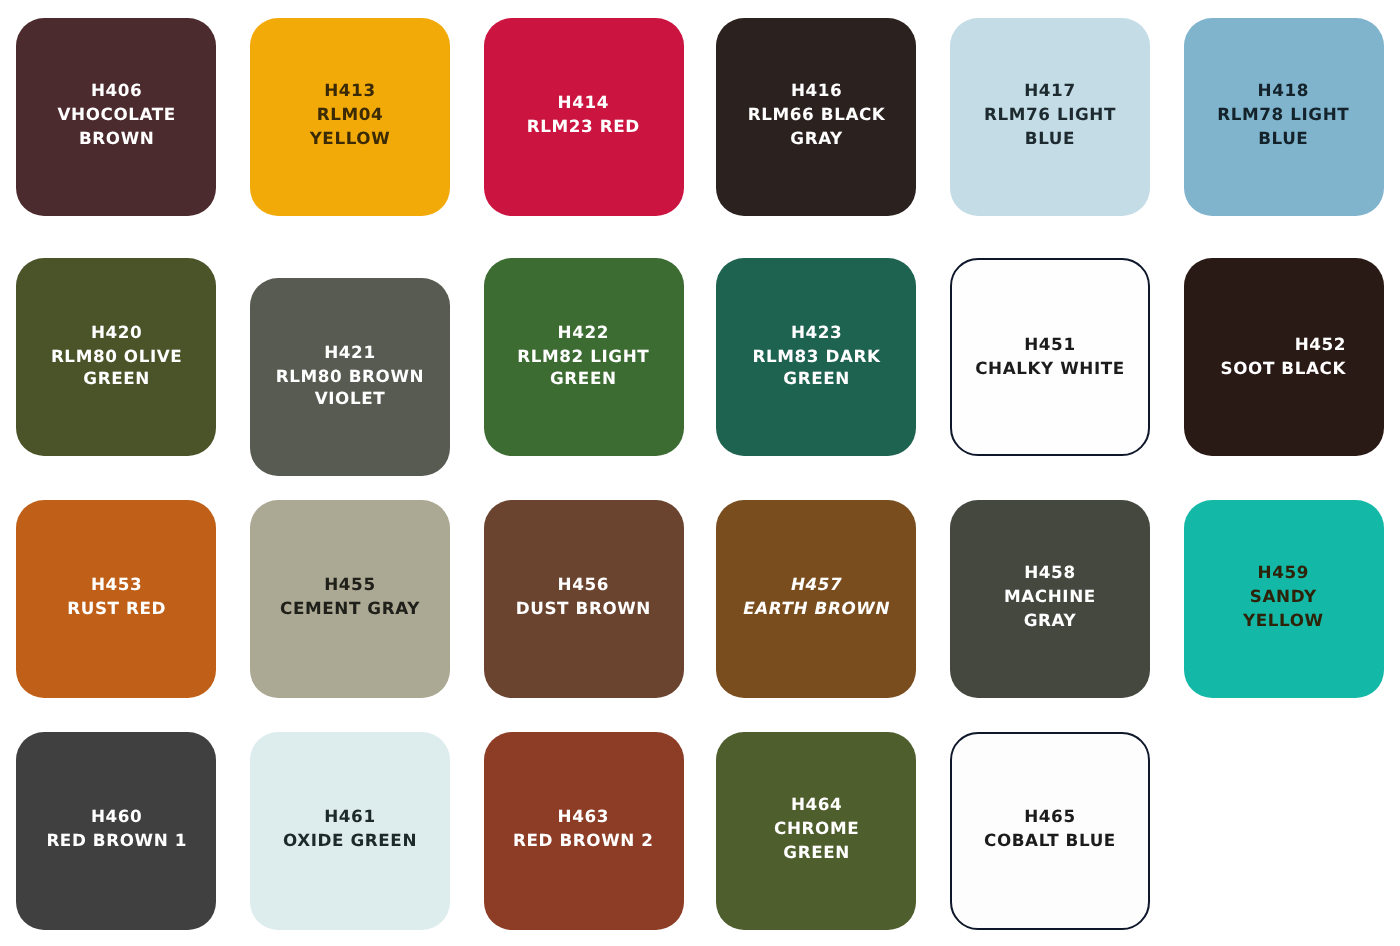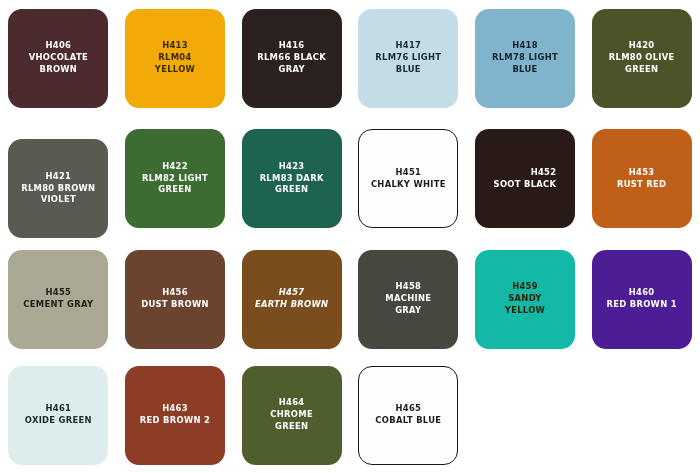--- a/index.html
+++ b/index.html
@@ -65,20 +65,26 @@
       </div>
     </div>
     <div class="cell">
       <div class="swatch" style="background: rgb(242, 170, 9);">
         <div class="label" style="color: rgb(58, 42, 5);">H413
 RLM04
 YELLOW</div>
       </div>
     </div>
     <div class="cell">
+      <div class="swatch" style="background: rgb(204, 20, 64);">
+        <div class="label" style="color: rgb(255, 255, 255);">H414
+RLM23 RED</div>
+      </div>
+    </div>
+    <div class="cell">
       <div class="swatch" style="background: rgb(43, 33, 30);">
         <div class="label" style="color: rgb(255, 255, 255);">H416
 RLM66 BLACK
 GRAY</div>
       </div>
     </div>
     <div class="cell">
       <div class="swatch" style="background: rgb(195, 220, 229);">
         <div class="label" style="color: rgb(29, 43, 48);">H417
 RLM76 LIGHT
@@ -164,21 +170,21 @@
       </div>
     </div>
     <div class="cell">
       <div class="swatch" style="background: #14b8a6;">
         <div class="label" style="color: rgb(46, 34, 8);">H459
 SANDY
 YELLOW</div>
       </div>
     </div>
     <div class="cell">
-      <div class="swatch" style="background: #4c1d95;">
+      <div class="swatch" style="background: #404040;">
         <div class="label" style="color: rgb(255, 255, 255);">H460
 RED BROWN 1</div>
       </div>
     </div>
     <div class="cell">
       <div class="swatch" style="background: rgb(221, 237, 237);">
         <div class="label" style="color: rgb(29, 42, 42);">H461
 OXIDE GREEN</div>
       </div>
     </div>

